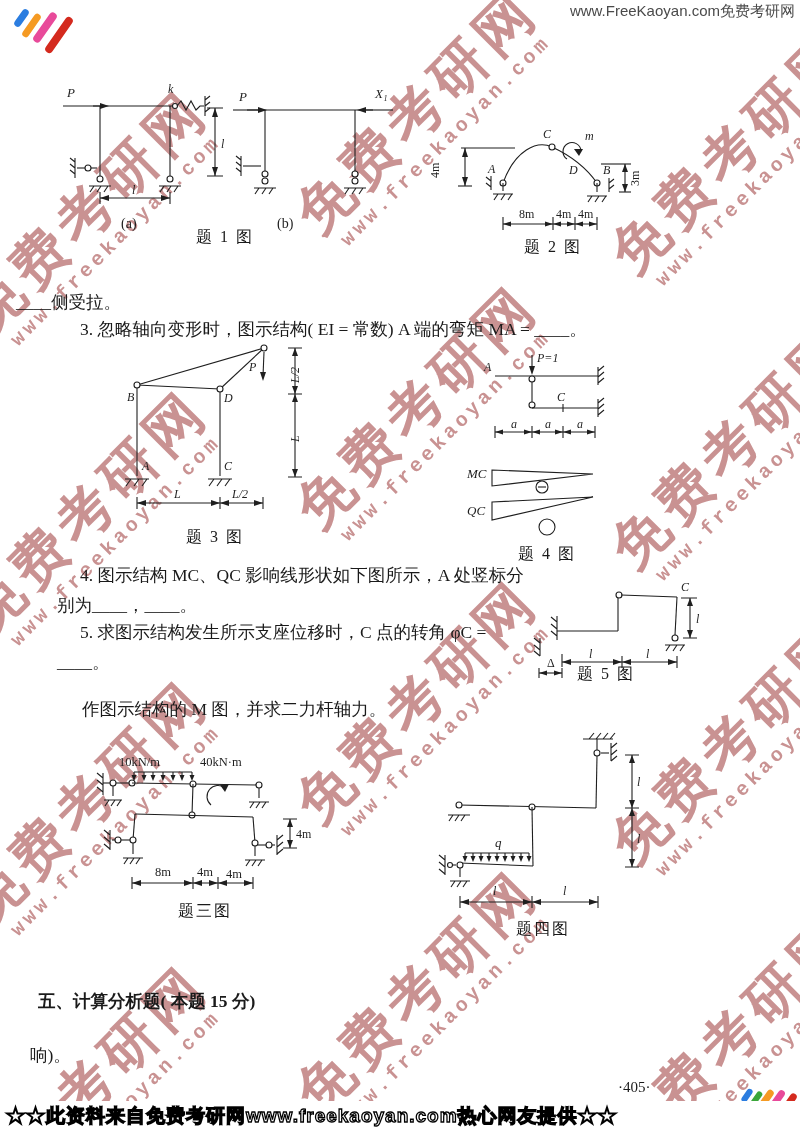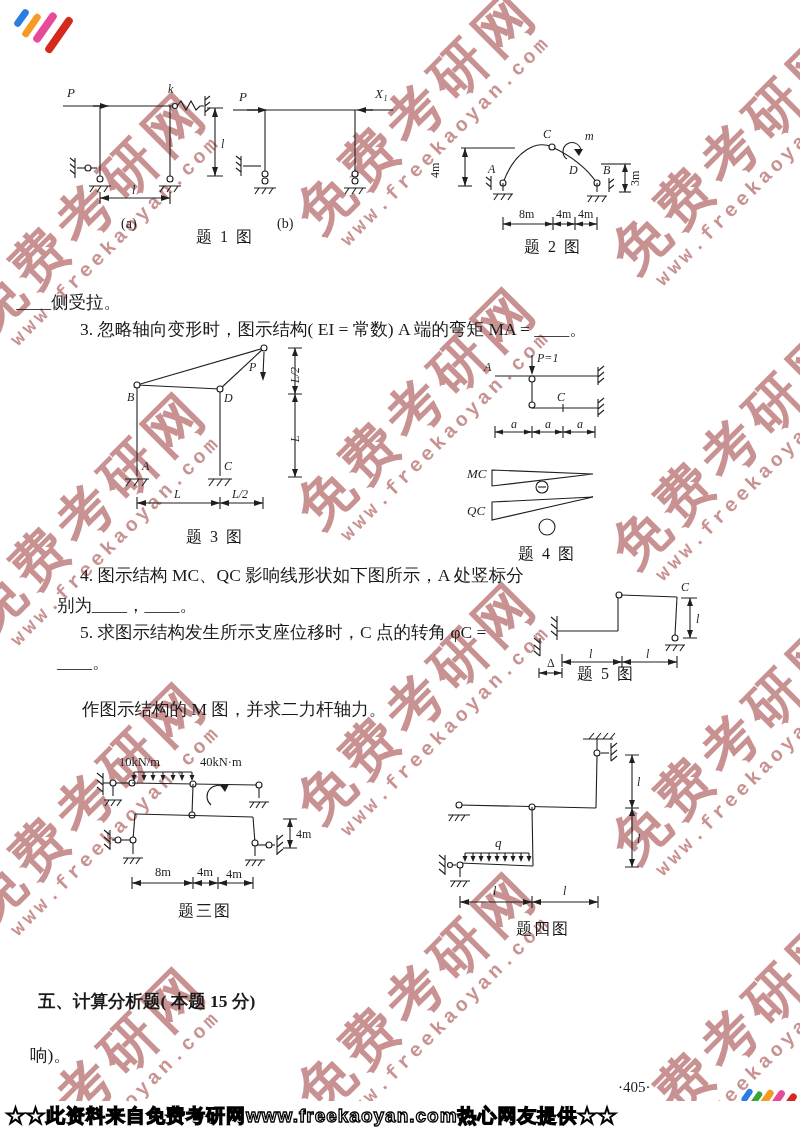--- a/index.html
+++ b/index.html
@@ -93,20 +93,21 @@
       <span class="wm-url">www.freekaoyan.com</span>
     </div>
 
   <div class="logo" style="left:6px;top:2px;width:80px;height:60px">
     <div class="stripe" style="left:12px;top:6px;width:7px;height:20px;background:#2b7de0"></div>
     <div class="stripe" style="left:22px;top:10px;width:7px;height:27px;background:#f59a23"></div>
     <div class="stripe" style="left:35px;top:8px;width:8px;height:35px;background:#e84a9a"></div>
     <div class="stripe" style="left:49px;top:12px;width:8px;height:42px;background:#d42a1e"></div>
   </div>
 
+  <div class="site">www.FreeKaoyan.com免费考研网</div>
 
   <svg class="fig" style="left:55px;top:80px" width="345" height="152" viewBox="0 0 345 152">
     <g>
       <line x1="38" y1="26" x2="120" y2="26"></line>
       <line x1="8" y1="26" x2="50" y2="26"></line>
         <path class="ah" d="M54,26 l-9,-3 v6 z"></path>
       <text class="var" x="12" y="17" font-size="13">P</text>
       <line x1="45" y1="26" x2="45" y2="96"></line>
       <circle cx="45" cy="99" r="3"></circle>
       <path d="M34,106 h22 M39,106 l-4,6 M46,106 l-4,6 M53,106 l-4,6"></path>

